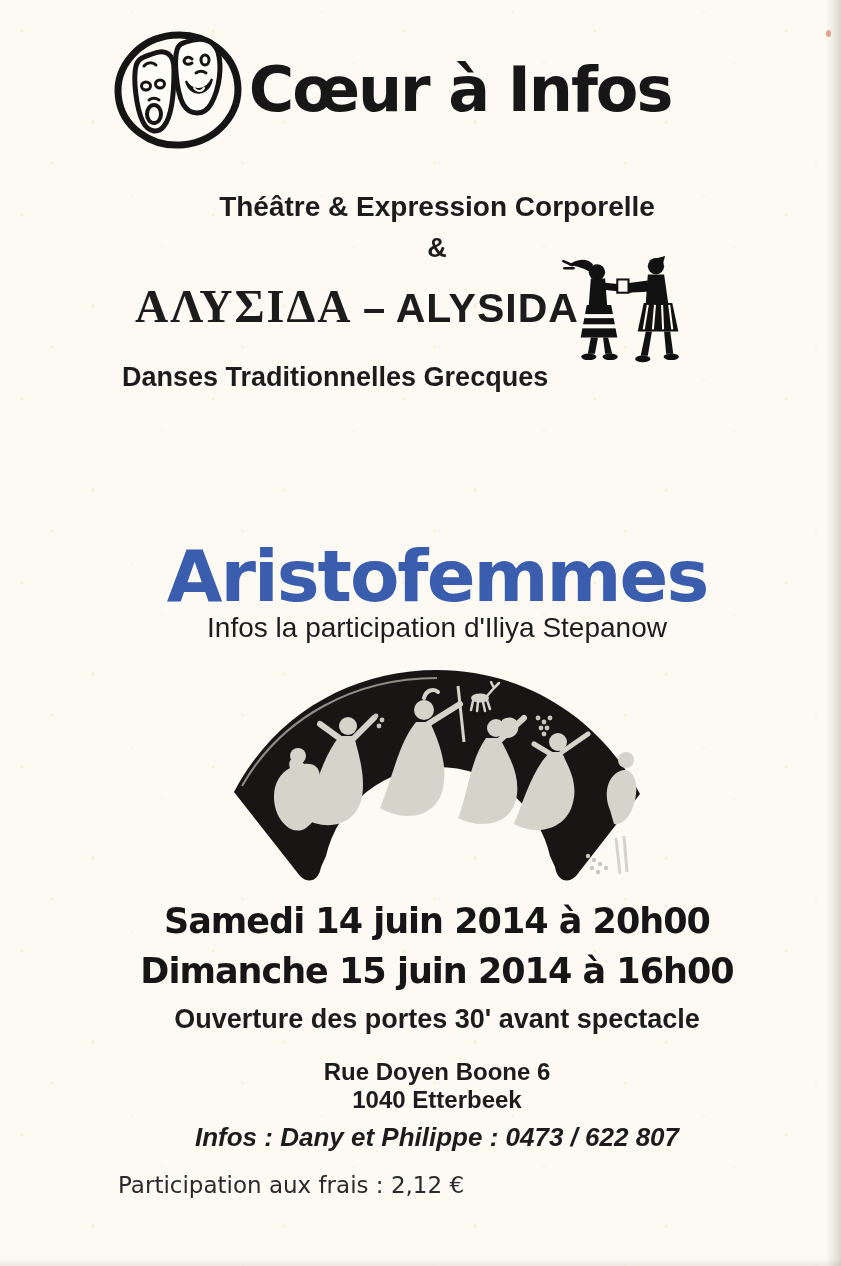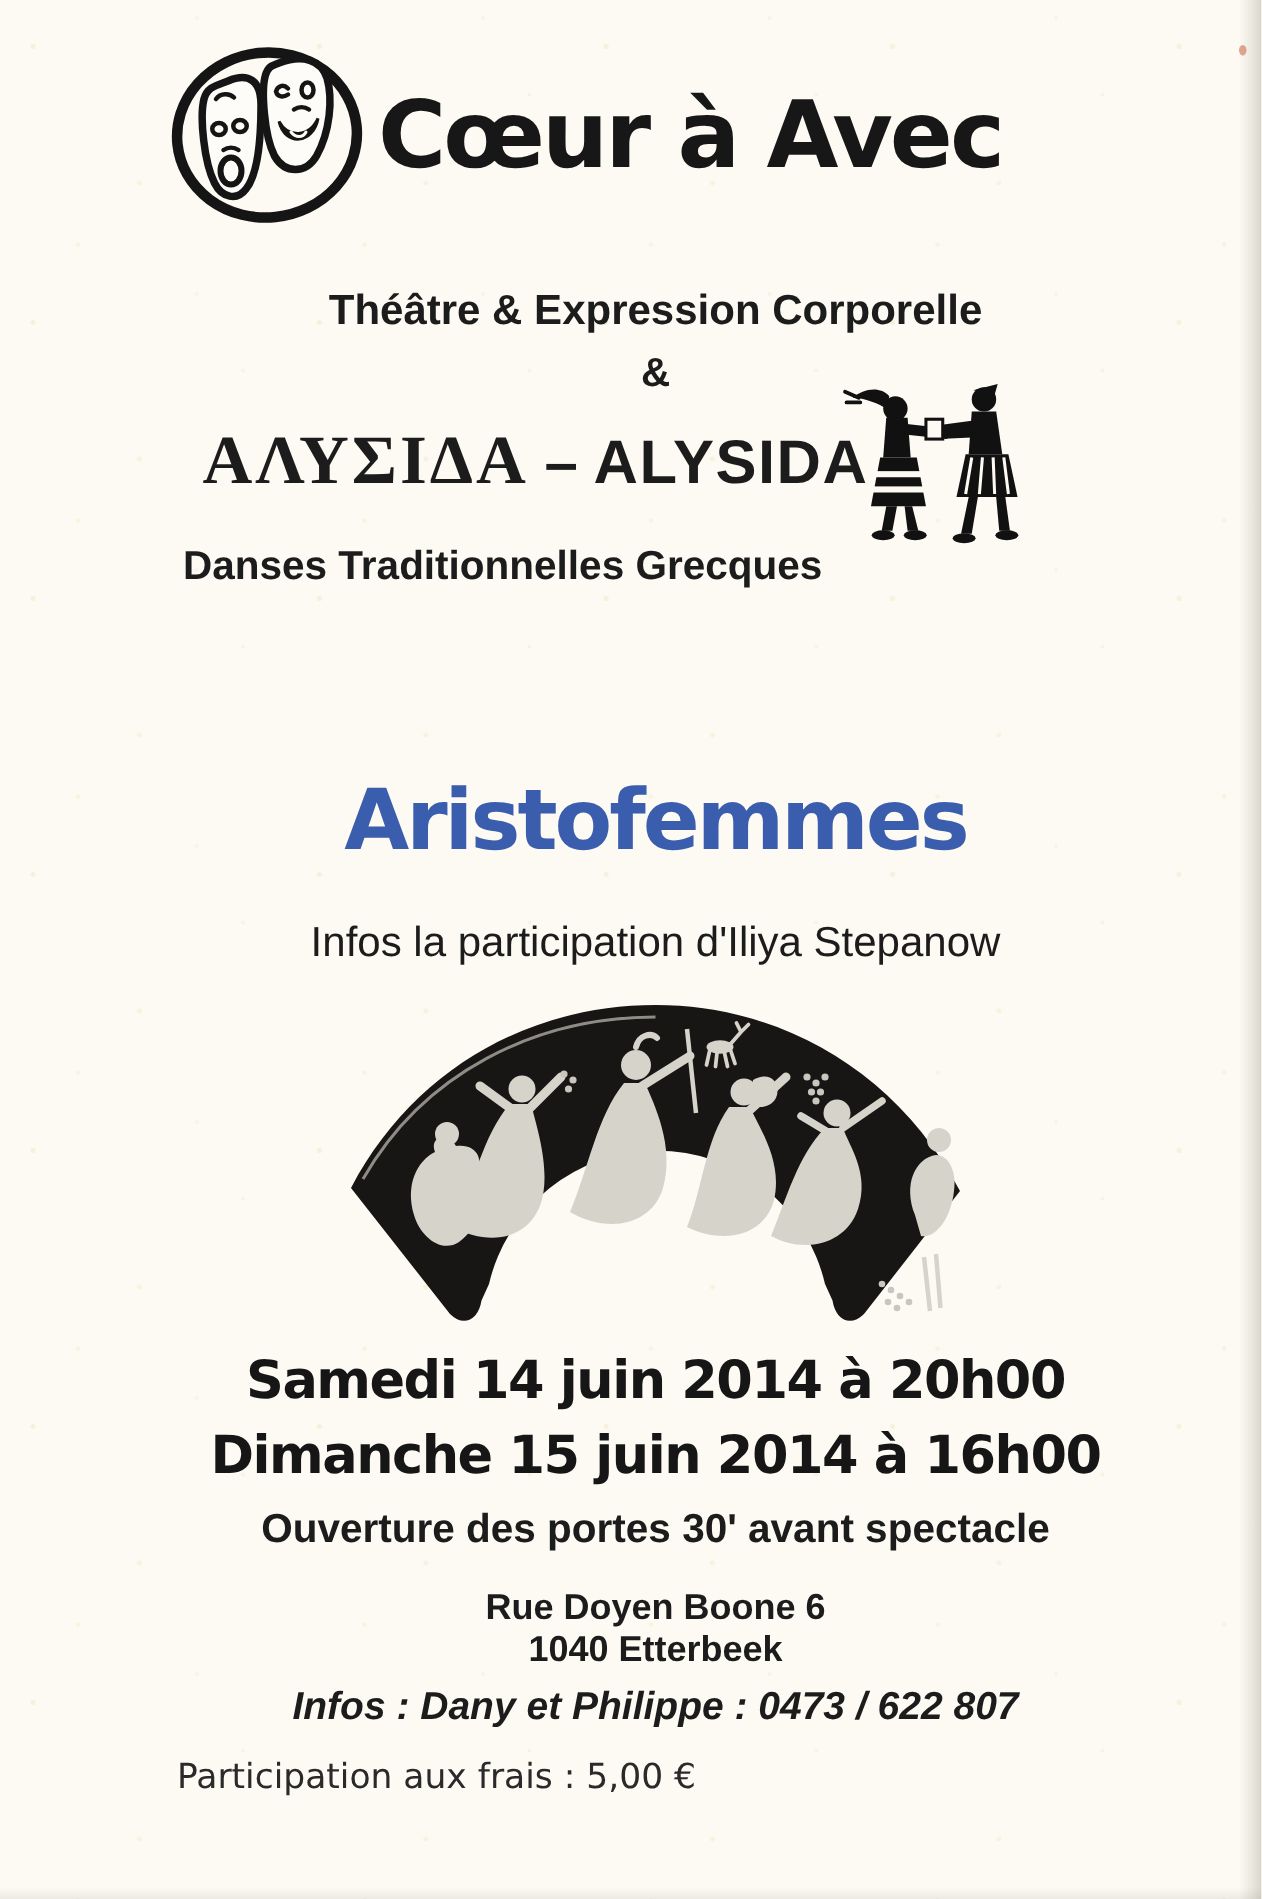--- a/index.html
+++ b/index.html
@@ -44,22 +44,22 @@
   .sub2{top:190px;font-weight:bold;font-size:28px;line-height:34px;}
   .amp{top:232px;font-weight:bold;font-size:27px;line-height:32px;}
   .greek-line{left:123px;top:280px;white-space:nowrap;margin-left:12px;}
   .greek-name{font-family:"Liberation Serif",serif;font-weight:bold;font-size:46px;letter-spacing:2px;}
   .greek-sep{font-family:"Liberation Sans",sans-serif;font-weight:bold;font-size:40px;padding:0 6px;}
   .latin-name{font-family:"Liberation Sans",sans-serif;font-weight:bold;font-size:41px;letter-spacing:1px;}
   .dancers{left:560px;top:252px;width:138px;height:114px;}
   .group-desc{left:122px;top:362px;font-weight:bold;font-size:27px;}
   .presents{top:438px;font-weight:bold;font-size:26px;}
   .show-title{
-    top:500px;font-family:"DejaVu Sans",sans-serif;font-weight:bold;
-    font-size:56px;line-height:96px;letter-spacing:-2px;
+    top:528px;font-family:"DejaVu Sans",sans-serif;font-weight:bold;
+    font-size:72px;line-height:96px;letter-spacing:-2px;
   }
   .guest{top:612px;font-size:28px;font-weight:normal;}
   .vase{left:228px;top:660px;width:418px;height:222px;}
   .date1{top:898px;}
   .date2{top:948px;}
   .date-line{
     font-family:"DejaVu Sans",sans-serif;font-weight:bold;
     font-size:35px;line-height:46px;letter-spacing:-1px;color:#161616;
   }
   .doors{top:1004px;font-weight:bold;font-size:27px;}
@@ -86,21 +86,21 @@
 
       <path d="M78,16 C94,10 106,14 110,26 C114,40 112,62 103,78 C96,90 82,90 75,78 C68,64 66,34 69,24 C71,18 73,18 78,16 Z" fill="#fdfcf8" stroke-width="5"></path>
       <path d="M84,33 C81,30 77,31 76,35 C77,39 81,39 84,37" stroke-width="3"></path>
       <ellipse cx="97" cy="34" rx="4" ry="5" stroke-width="3"></ellipse>
       <path d="M88,47 C91,45 95,45 98,47" stroke-width="3"></path>
       <path d="M78,55 C84,66 98,66 104,53 C101,70 82,72 78,55 Z" fill="#151515" stroke-width="2"></path>
       <path d="M86,62 C89,66 94,66 96,62" stroke="#fdfcf8" stroke-width="2"></path>
     </g>
   </svg>
 
-  <div class="abs main-title">Cœur à Avec</div>
+  <div class="abs main-title">Cœur à Infos</div>
 
   <div class="abs centered sub2">Théâtre &amp; Expression Corporelle</div>
   <div class="abs centered amp">&amp;</div>
 
   <div class="abs greek-line">
     <span class="greek-name">ΑΛΥΣΙΔΑ</span>
     <span class="greek-sep">–</span>
     <span class="latin-name">ALYSIDA</span>
   </div>
 
@@ -201,18 +201,18 @@
 
   <div class="abs centered date1 date-line">Samedi 14 juin 2014 à 20h00</div>
   <div class="abs centered date2 date-line">Dimanche 15 juin 2014 à 16h00</div>
   <div class="abs centered doors">Ouverture des portes 30' avant spectacle</div>
 
   <div class="abs centered addr1">Rue Doyen Boone 6</div>
   <div class="abs centered addr2">1040 Etterbeek</div>
 
   <div class="abs centered infos">Infos : Dany et Philippe : 0473 / 622 807</div>
 
-  <div class="abs price">Participation aux frais : 5,00 €</div>
+  <div class="abs price">Participation aux frais : 2,12 €</div>
 
   <div class="speck"></div>
   <div class="edge-right"></div>
   <div class="edge-bottom"></div>
 </div>
 
 </body></html>

